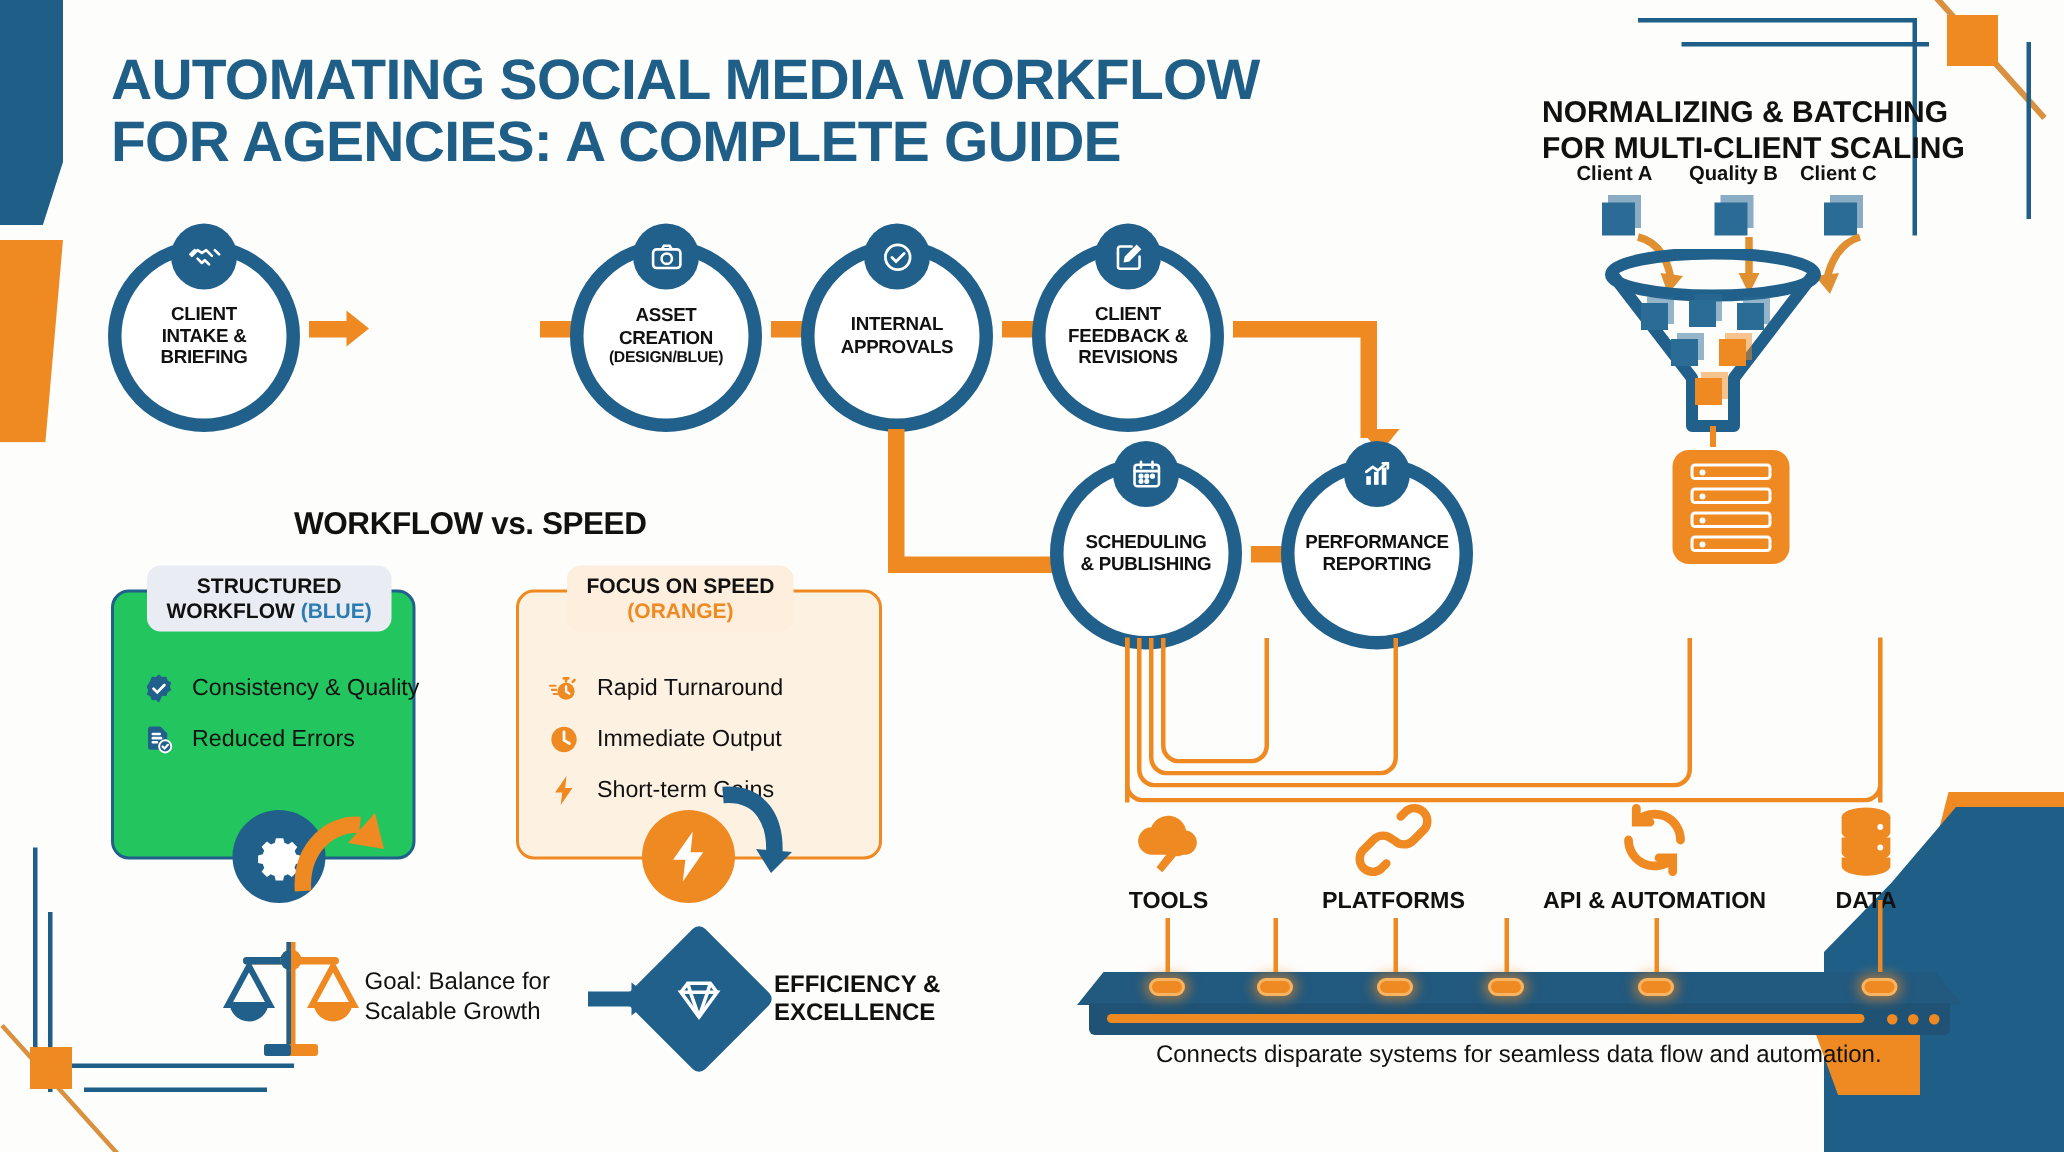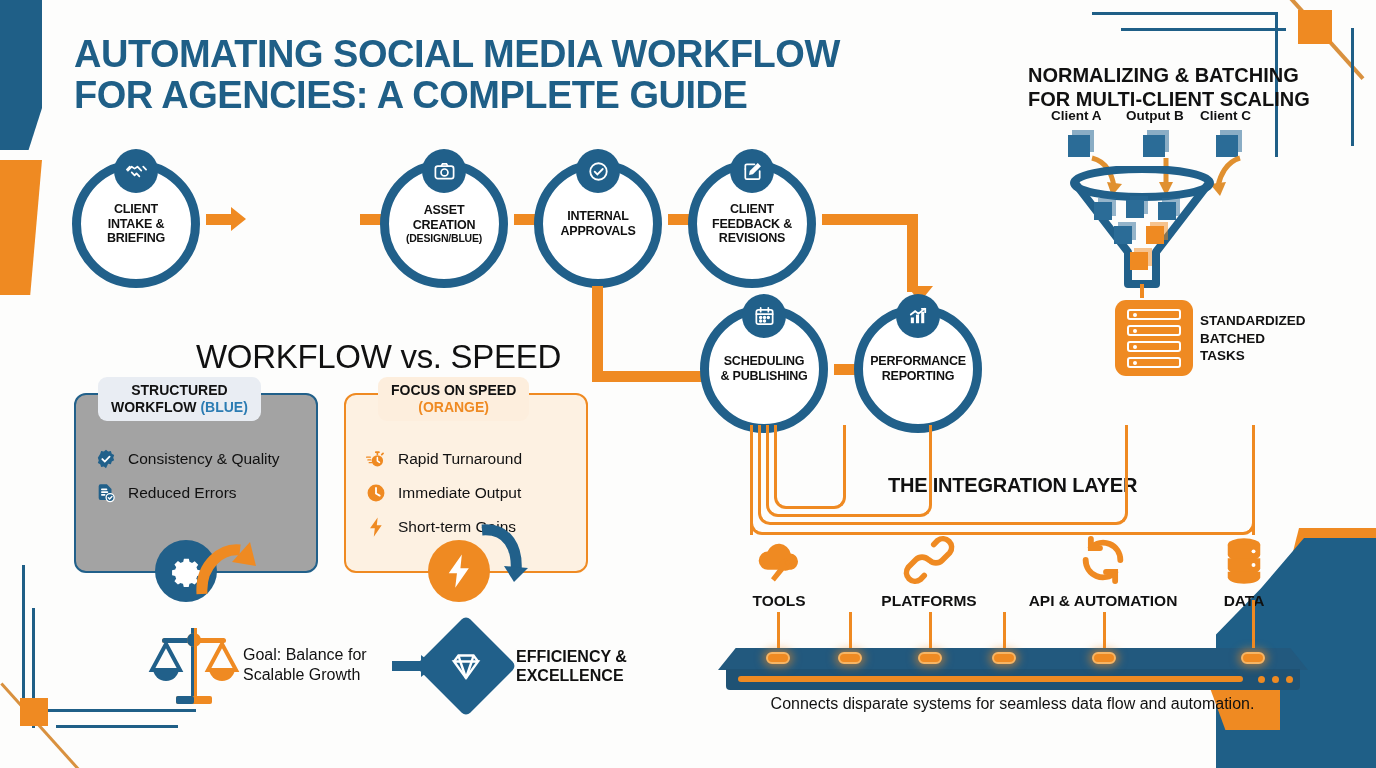--- a/index.html
+++ b/index.html
@@ -88,28 +88,28 @@
     border-left:15px solid #ef8a22;
     border-top:12px solid transparent;
     border-bottom:12px solid transparent;
   }
   .elbow{ position:absolute; }
   .elbow i{ position:absolute; background:#ef8a22; display:block; }
 
   
   #cmp-title{
     position:absolute; left:196px; top:338px;
-    font-size:33px; font-weight:normal; color:#111; letter-spacing:-0.3px;
+    font-size:21px; font-weight:bold; color:#111; letter-spacing:-0.3px;
   }
   .panel{
     position:absolute; border-radius:12px;
   }
   .panel.blue{
-    left:74px; top:393px; width:244px; height:180px;
-    background:#a3a3a3; border:2px solid #21608a;
+    left:74px; top:393px; width:203px; height:180px;
+    background:#22c55e; border:2px solid #21608a;
   }
   .panel.orange{
     left:344px; top:393px; width:244px; height:180px;
     background:#fdf1e2; border:2px solid #ef8a22;
   }
   .panel-head{
     position:absolute; border-radius:9px; padding:5px 13px;
     text-align:center; font-weight:bold; font-size:14px; color:#111;
     line-height:1.2; white-space:nowrap;
   }
@@ -484,21 +484,21 @@
     <div>EFFICIENCY &amp;</div>
     <div>EXCELLENCE</div>
   </div>
 
   <div id="norm-title">
     <div>NORMALIZING &amp; BATCHING</div>
     <div>FOR MULTI-CLIENT SCALING</div>
   </div>
 
   <div class="client-lbl" style="left:1051px; top:108px;">Client A</div>
-  <div class="client-lbl" style="left:1126px; top:108px;">Output B</div>
+  <div class="client-lbl" style="left:1126px; top:108px;">Quality B</div>
   <div class="client-lbl" style="left:1200px; top:108px;">Client C</div>
 
   <div class="doc-stack" style="left:1068px; top:130px;">
     <div class="b b1"></div>
       <div class="b b2"></div>
   </div>
   <div class="doc-stack" style="left:1143px; top:130px;">
     <div class="b b1"></div>
       <div class="b b2"></div>
   </div>
@@ -543,27 +543,21 @@
     <div class="bar" style="top:25px;">
         <span class="dot"></span>
       </div>
     <div class="bar" style="top:41px;">
         <span class="dot"></span>
       </div>
     <div class="bar" style="top:57px;">
         <span class="dot"></span>
       </div>
   </div>
-  <div id="std-label">
-    <div>STANDARDIZED</div>
-    <div>BATCHED</div>
-    <div>TASKS</div>
-  </div>
-
-  <div id="int-title">THE INTEGRATION LAYER</div>
+
 
   <div class="pipe" style="left:750px; top:425px; width:505px; height:110px; border-top:none; border-bottom:none; border-left:3px solid #ef8a22; border-right:3px solid #ef8a22; border-radius:0;"></div>
   <div class="pipe" style="left:750px; top:425px; width:505px; height:110px; border-left:3px solid #ef8a22; border-right:3px solid #ef8a22; border-bottom:3px solid #ef8a22; border-top:none; border-radius:0 0 12px 12px;"></div>
   <div class="pipe" style="left:758px; top:425px; width:370px; height:100px; border-left:3px solid #ef8a22; border-right:3px solid #ef8a22; border-bottom:3px solid #ef8a22; border-top:none; border-radius:0 0 12px 12px;"></div>
   <div class="pipe" style="left:766px; top:425px; width:166px; height:92px; border-left:3px solid #ef8a22; border-right:3px solid #ef8a22; border-bottom:3px solid #ef8a22; border-top:none; border-radius:0 0 12px 12px;"></div>
   <div class="pipe" style="left:774px; top:425px; width:72px; height:84px; border-left:3px solid #ef8a22; border-right:3px solid #ef8a22; border-bottom:3px solid #ef8a22; border-top:none; border-radius:0 0 12px 12px;"></div>
 
   <div class="int-node" style="left:718px; top:530px; width:122px;text-align:center;">
     <div class="ico">
       <svg viewBox="0 0 24 24" fill="#ef8a22">

